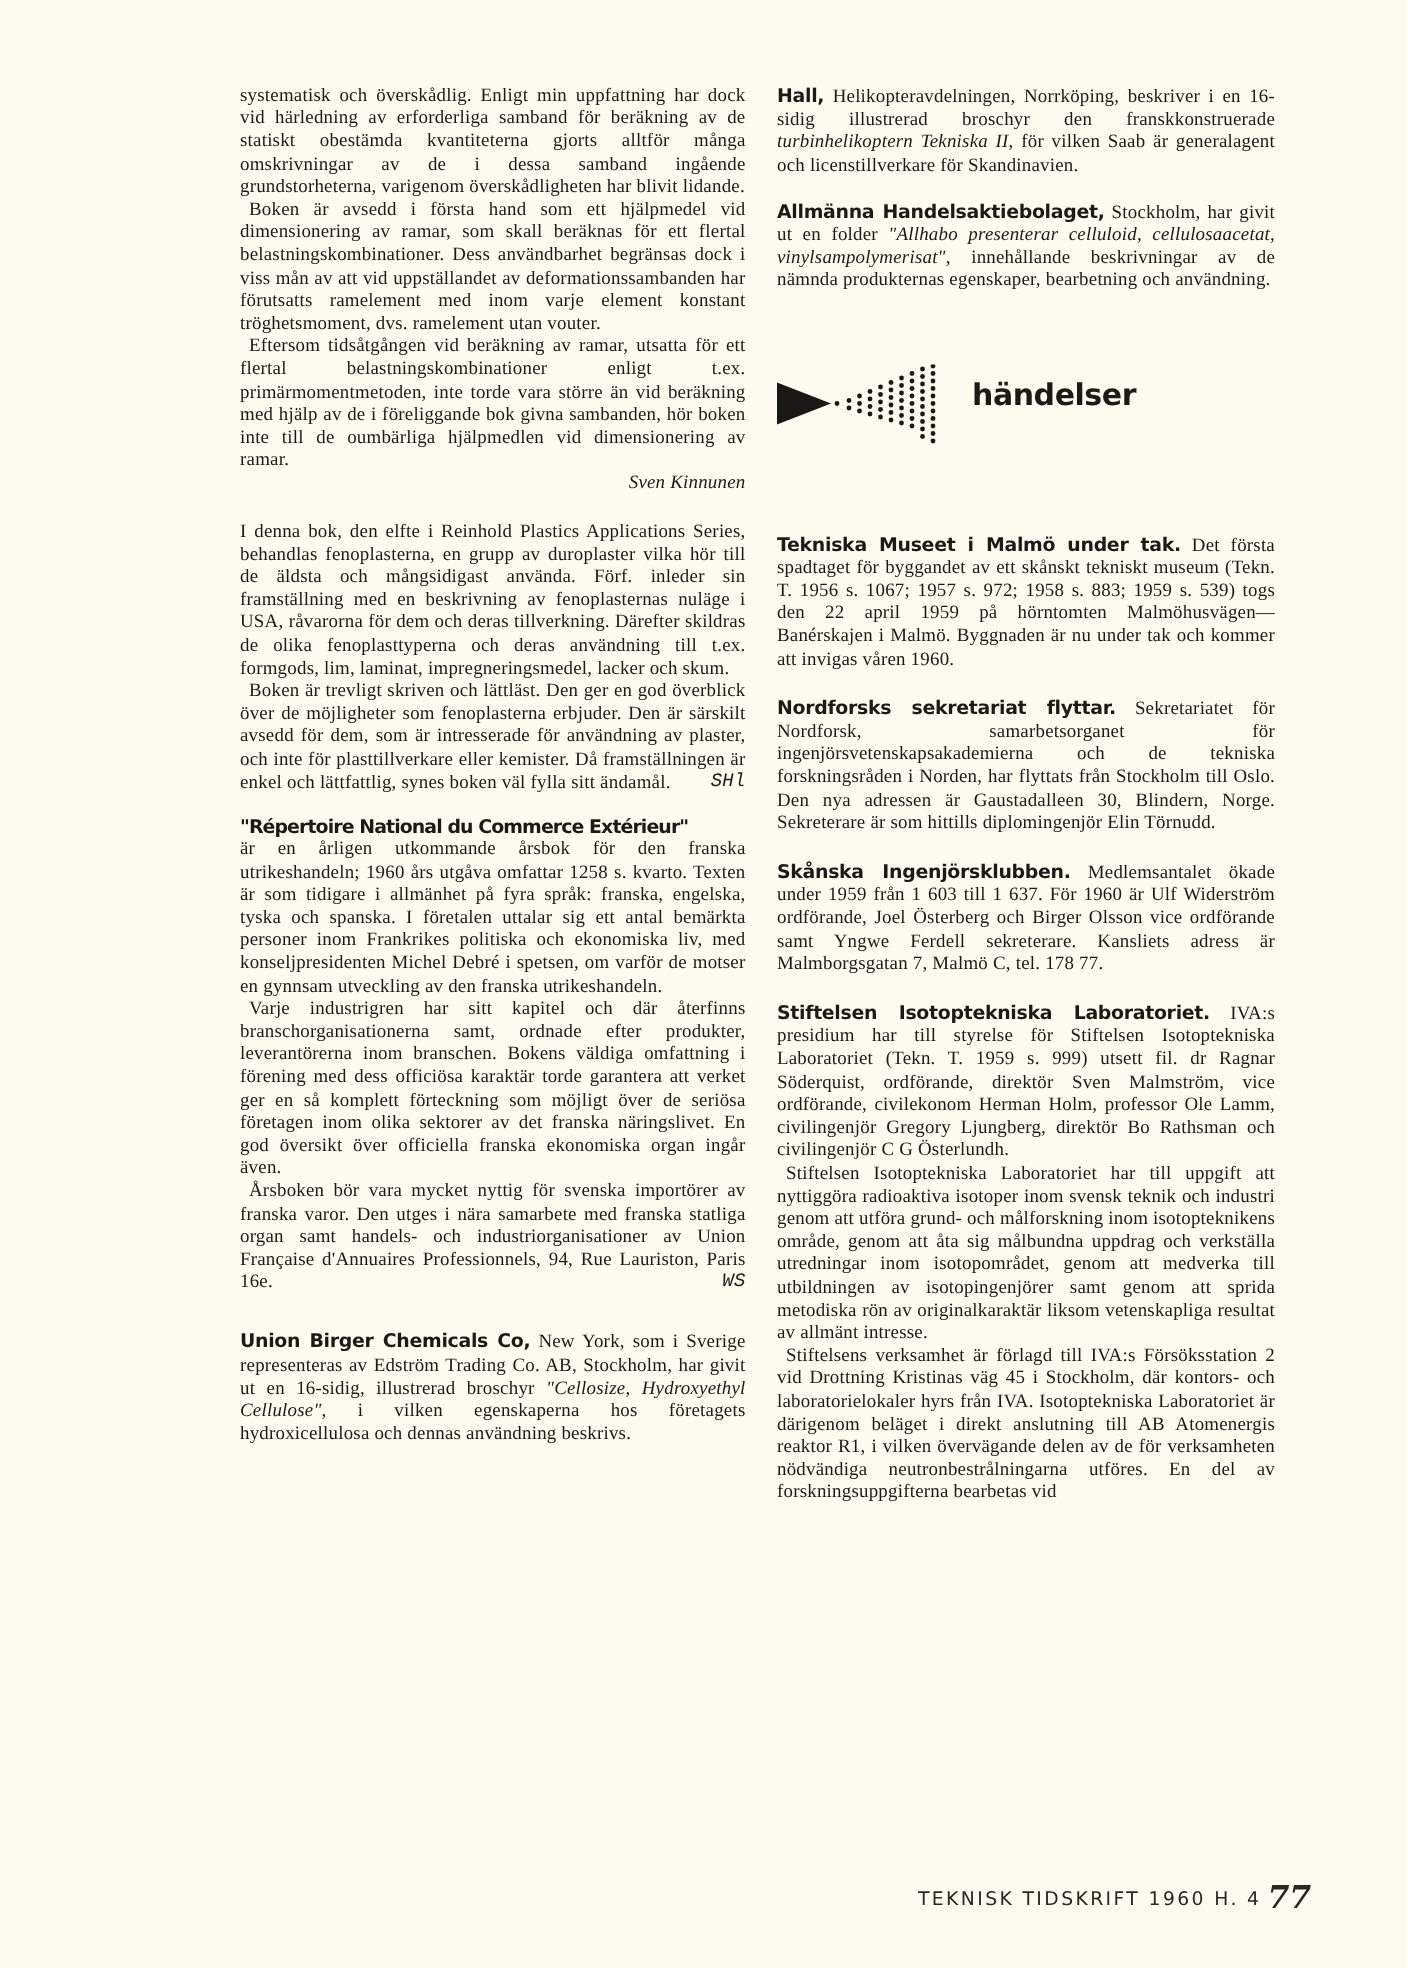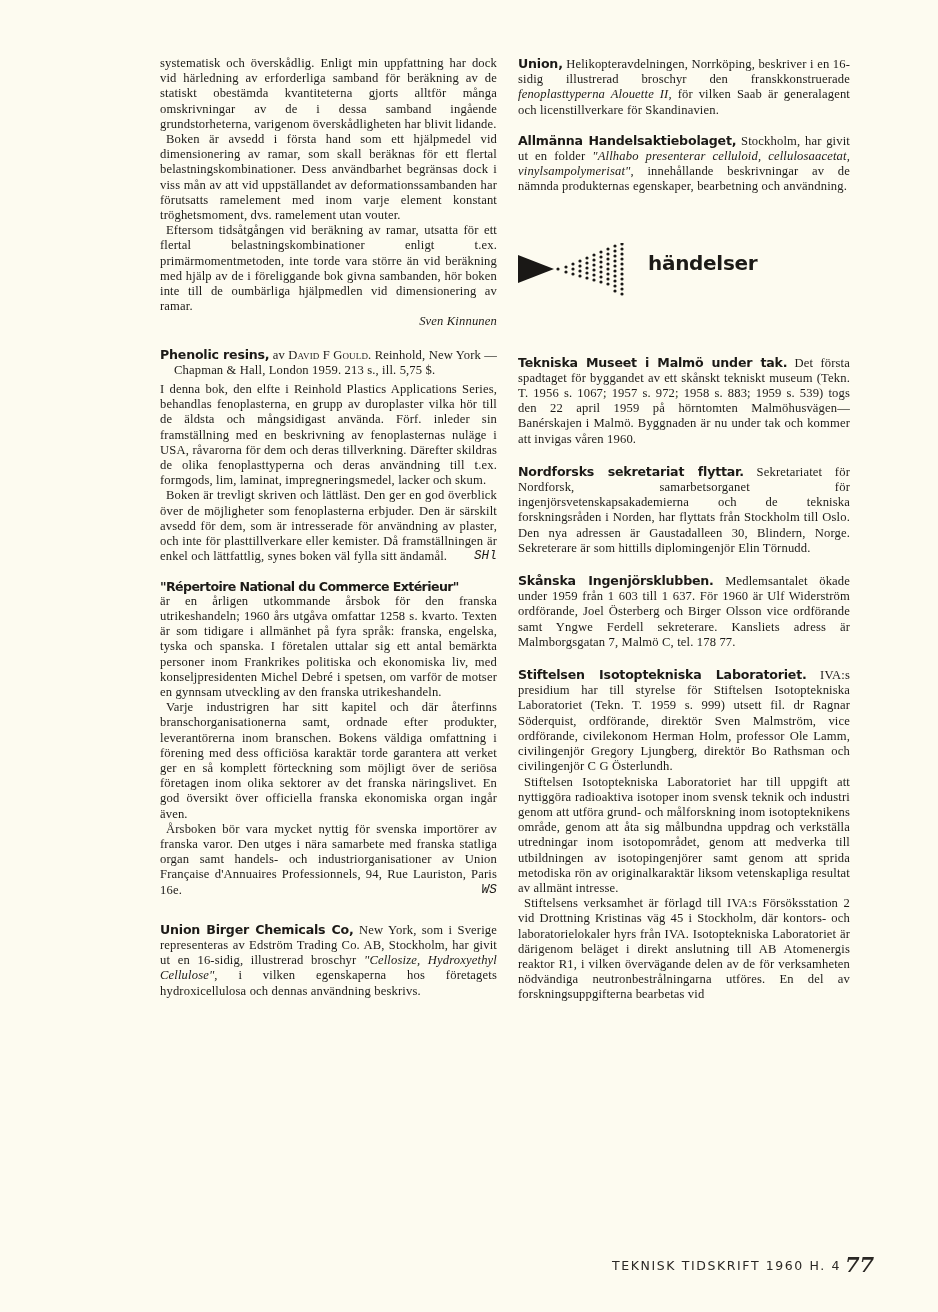--- a/index.html
+++ b/index.html
@@ -56,40 +56,39 @@
 
 <div class="col left">
   <div class="entry" style="">
     <p>systematisk och överskådlig. Enligt min uppfattning har dock vid härledning av erforderliga samband för beräkning av de statiskt obestämda kvantiteterna gjorts alltför många omskrivningar av de i dessa samband ingående grundstorheterna, varigenom överskådligheten har blivit lidande.</p>
     <p class="ind">Boken är avsedd i första hand som ett hjälpmedel vid dimensionering av ramar, som skall beräknas för ett flertal belastningskombinationer. Dess användbarhet begränsas dock i viss mån av att vid uppställandet av deformationssambanden har förutsatts ramelement med inom varje element konstant tröghetsmoment, dvs. ramelement utan vouter.</p>
     <p class="ind">Eftersom tidsåtgången vid beräkning av ramar, utsatta för ett flertal belastningskombinationer enligt t.ex. primärmomentmetoden, inte torde vara större än vid beräkning med hjälp av de i föreliggande bok givna sambanden, hör boken inte till de oumbärliga hjälpmedlen vid dimensionering av ramar.</p>
     <p class="sig">Sven Kinnunen</p>
   </div>
 
   <div class="entry" style="margin-bottom:14px">
-    <p class="hang" style="margin-bottom:4px"><span class="head">Phenolic resins,</span><span> av </span><span class="sc">David F Gould</span><span>. Reinhold, New York — Chapman &amp; Hall, London 1959. 213 s., ill. 5,75 $.</span></p>
     <p>I denna bok, den elfte i Reinhold Plastics Applications Series, behandlas fenoplasterna, en grupp av duroplaster vilka hör till de äldsta och mångsidigast använda. Förf. inleder sin framställning med en beskrivning av fenoplasternas nuläge i USA, råvarorna för dem och deras tillverkning. Därefter skildras de olika fenoplasttyperna och deras användning till t.ex. formgods, lim, laminat, impregneringsmedel, lacker och skum.</p>
     <p class="ind"><span>Boken är trevligt skriven och lättläst. Den ger en god överblick över de möjligheter som fenoplasterna erbjuder. Den är särskilt avsedd för dem, som är intresserade för användning av plaster, och inte för plasttillverkare eller kemister. Då framställningen är enkel och lättfattlig, synes boken väl fylla sitt ändamål.</span><span class="inline-sig">SHl</span></p>
   </div>
 
   <div class="entry" style="margin-bottom:24px">
     <p class="head" style="letter-spacing:-0.6px">"Répertoire National du Commerce Extérieur"</p>
     <p>är en årligen utkommande årsbok för den franska utrikeshandeln; 1960 års utgåva omfattar 1258 s. kvarto. Texten är som tidigare i allmänhet på fyra språk: franska, engelska, tyska och spanska. I företalen uttalar sig ett antal bemärkta personer inom Frankrikes politiska och ekonomiska liv, med konseljpresidenten Michel Debré i spetsen, om varför de motser en gynnsam utveckling av den franska utrikeshandeln.</p>
     <p class="ind">Varje industrigren har sitt kapitel och där återfinns branschorganisationerna samt, ordnade efter produkter, leverantörerna inom branschen. Bokens väldiga omfattning i förening med dess officiösa karaktär torde garantera att verket ger en så komplett förteckning som möjligt över de seriösa företagen inom olika sektorer av det franska näringslivet. En god översikt över officiella franska ekonomiska organ ingår även.</p>
     <p class="ind"><span>Årsboken bör vara mycket nyttig för svenska importörer av franska varor. Den utges i nära samarbete med franska statliga organ samt handels- och industriorganisationer av Union Française d'Annuaires Professionnels, 94, Rue Lauriston, Paris 16e.</span><span class="inline-sig">WS</span></p>
   </div>
 
   <div class="entry">
     <p><span class="head">Union Birger Chemicals Co,</span><span> New York, som i Sverige representeras av Edström Trading Co. AB, Stockholm, har givit ut en 16-sidig, illustrerad broschyr </span><em>"Cellosize, Hydroxyethyl Cellulose"</em><span>, i vilken egenskaperna hos företagets hydroxicellulosa och dennas användning beskrivs.</span></p>
   </div>
 </div>
 
 <div class="col right">
   <div class="entry" style="margin-bottom:15px">
-    <p><span class="head">Union,</span><span> Helikopteravdelningen, Norrköping, beskriver i en 16-sidig illustrerad broschyr den franskkonstruerade </span><em>fenoplasttyperna Alouette II,</em><span> för vilken Saab är generalagent och licenstillverkare för Skandinavien.</span></p>
+    <p><span class="head">Hall,</span><span> Helikopteravdelningen, Norrköping, beskriver i en 16-sidig illustrerad broschyr den franskkonstruerade </span><em>turbinhelikoptern Tekniska II,</em><span> för vilken Saab är generalagent och licenstillverkare för Skandinavien.</span></p>
   </div>
 
   <div class="entry">
     <p><span class="head">Allmänna Handelsaktiebolaget,</span><span> Stockholm, har givit ut en folder </span><em>"Allhabo presenterar celluloid, cellulosaacetat, vinylsampolymerisat"</em><span>, innehållande beskrivningar av de nämnda produkternas egenskaper, bearbetning och användning.</span></p>
   </div>
 
   <div class="section">
     <svg width="124" height="62" viewBox="0 0 124 62">
       <polygon points="0,12 0,40 36,26" fill="#1a1816"></polygon>
       <g fill="#1a1816">

